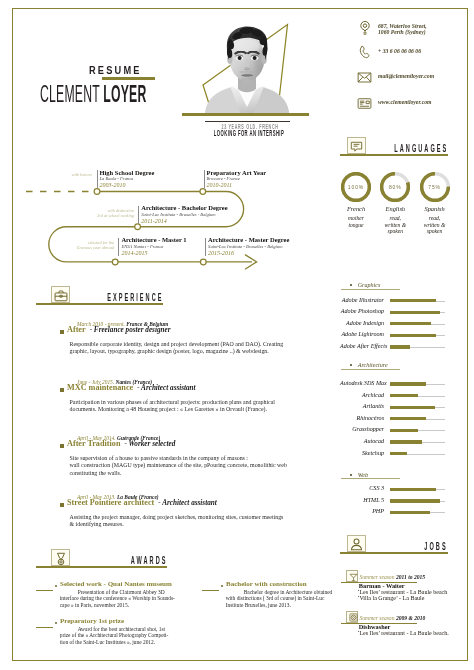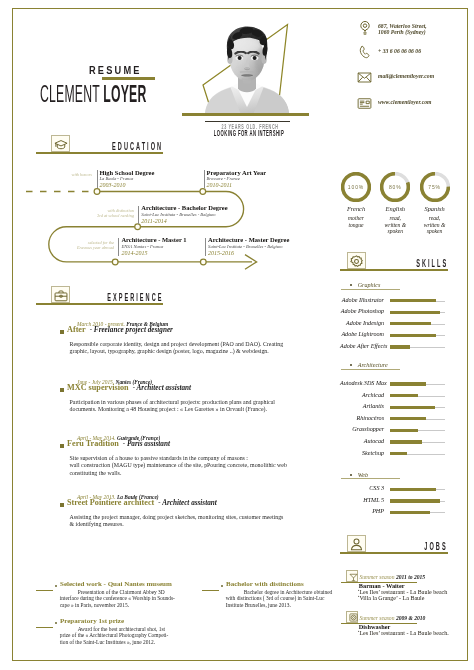--- a/index.html
+++ b/index.html
@@ -219,31 +219,20 @@
 <div class="crow">
 <span class="cicon"><svg width="15" height="15" viewBox="0 0 24 24" fill="none" stroke="#6e6630" stroke-width="1.5" stroke-linejoin="round">
 <rect x="1.8" y="4.4" width="20.4" height="15.2" rx="1.2"></rect>
 <path d="M4.6 8.2h7.2M4.6 10.6h7.2M4.6 13h4.6"></path>
 <rect x="14.6" y="8.2" width="5" height="4"></rect>
 <path d="M4.6 16.4h14.8"></path>
           </svg></span>
 <span class="ctext">www.clementloyer.com</span>
 </div>
 </div>
-<div class="sec" style="left:32px;top:131px;width:127px">
-<div class="sec-box" style="left:15px">
-        <svg width="14" height="14" viewBox="0 0 24 24" fill="none" stroke="#6e6630" stroke-width="1.7" stroke-linejoin="round">
-<path d="M1.6 9 12 4.4 22.4 9 12 13.6z"></path>
-<path d="M5.6 11v4.4c0 1.7 2.9 3 6.4 3s6.4-1.3 6.4-3V11"></path>
-<path d="M3.2 9.7v5.4"></path>
-        </svg>
-      </div>
-<div class="sec-title">EDUCATION</div>
-<div class="sec-rule" style="width:127px"></div>
-</div>
 <svg class="edu" width="474" height="670">
 <g fill="none" stroke="#8a8233" stroke-width="1.35">
  <path d="M22 191.5 H88" stroke-dasharray="6.5 7.5"></path>
  <path d="M93 191.5 H222 A17.6 17.6 0 0 1 222 226.7 H62.4 A17.6 17.6 0 0 0 62.4 261.9 H248"></path>
 </g>
 <path d="M241 269.2 L252.6 261.9 L241 254.6" fill="none" stroke="#8a8233" stroke-width="1.35"></path>
 <g fill="#fffdf4" stroke="#8a8233" stroke-width="1.25">
  <circle cx="93" cy="191.5" r="2.85"></circle>
  <circle cx="198.8" cy="191.5" r="2.85"></circle>
  <circle cx="133.6" cy="226.7" r="2.85"></circle>
@@ -294,84 +283,106 @@
 <path d="M1.8 12.4h20.4"></path>
           <rect x="9.8" y="10.8" width="4.4" height="3.2" rx="0.6"></rect>
         </svg>
       </div>
 <div class="sec-title">EXPERIENCE</div>
 <div class="sec-rule" style="width:127px"></div>
 </div>
 <div class="xp" style="left:56px;top:321px">
 <div class="xp-date"><span>March 2010 - present.</span> <b>France &amp; Belgium</b></div>
 <div class="xp-bullet"></div>
-<div class="xp-title"><span class="co">After</span> <span class="ro">- Freelance project designer</span></div>
+<div class="xp-title"><span class="co">After</span> <span class="ro">- Freelance poster designer</span></div>
 <div class="xp-desc">
 <div>Responsible corporate identity, design and project development (PAO and DAO).  Creating</div>
 <div>graphic, layout, typography, graphic design (poster, logo, magazine ..) &amp; webdesign.</div>
 </div>
 </div>
 <div class="xp" style="left:56px;top:379px">
 <div class="xp-date"><span>June - July 2015.</span> <b>Nantes (France)</b></div>
 <div class="xp-bullet"></div>
-<div class="xp-title"><span class="co">MXC supervision</span> <span class="ro">- Architect assistant</span></div>
+<div class="xp-title"><span class="co">MXC maintenance</span> <span class="ro">- Architect assistant</span></div>
 <div class="xp-desc">
 <div>Participation in various phases of architectural projects: production plans and graphical</div>
 <div>documents. Monitoring a 48 Housing project : « Les Garettes » in Orvault (France).</div>
 </div>
 </div>
 <div class="xp" style="left:56px;top:435px">
 <div class="xp-date"><span>April - May 2014.</span> <b>Guérande (France)</b></div>
 <div class="xp-bullet"></div>
-<div class="xp-title"><span class="co">Feru Tradition</span> <span class="ro">- Paris assistant</span></div>
+<div class="xp-title"><span class="co">After Tradition</span> <span class="ro">- Worker selected</span></div>
 <div class="xp-desc">
 <div>Site supervision of a house to passive standards in the company of masons :</div>
 <div>wall construction (MAGU type) maintenance of the site, pPouring concrete, monolithic web</div>
 <div>constituting the walls.</div>
 </div>
 </div>
 <div class="xp" style="left:56px;top:494px">
 <div class="xp-date"><span>April - May 2013.</span> <b>La Baule (France)</b></div>
 <div class="xp-bullet"></div>
 <div class="xp-title"><span class="co">Street Pointiere architect</span> <span class="ro">- Architect assistant</span></div>
 <div class="xp-desc">
 <div>Assisting the project manager, doing project sketches, monitoring sites, customer meetings</div>
 <div>&amp; identifying mesures.</div>
 </div>
+</div>
+<div class="sec" style="left:32px;top:545px;width:131px">
+<div class="sec-box" style="left:15px">
+        <svg width="14" height="14" viewBox="0 0 24 24" fill="none" stroke="#6e6630" stroke-width="1.7" stroke-linejoin="round">
+<path d="M6 2.2 9.6 10M18 2.2 14.4 10M6 2.2h12"></path>
+<path d="M9.2 9.6 12 12.6l2.8-3"></path>
+<circle cx="12" cy="17" r="4.8"></circle>
+          <circle cx="12" cy="17" r="2"></circle>
+        </svg>
+      </div>
+<div class="sec-title">AWARDS</div>
+<div class="sec-rule" style="width:131px"></div>
 </div>
 <div class="aw" style="left:56px;top:582px;width:103px">
 <div class="aw-rule"></div>
 <div class="aw-bullet"></div>
 <div class="aw-title">Selected work - Quai Nantes museum</div>
 <div class="aw-desc" style="width:103px">
 <div class="ind">Presentation of the Clairmont Abbey 3D</div>
 <div>interface during the conference « Worship in Sounds-</div>
 <div>cape » in Paris, november 2015.</div>
 </div>
 </div>
 <div class="aw" style="left:222px;top:582px;width:110px">
 <div class="aw-rule"></div>
 <div class="aw-bullet"></div>
-<div class="aw-title">Bachelor with distinctions</div>
+<div class="aw-title">Bachelor with construction</div>
 <div class="aw-desc" style="width:110px">
 <div class="ind">Bachelor degree in Architecture obtained</div>
 <div>with distinctions ( 3rd of course) in Saint-Luc</div>
 <div>Institute Bruxelles, june 2013.</div>
 </div>
 </div>
 <div class="aw" style="left:56px;top:619px;width:103px">
 <div class="aw-rule"></div>
 <div class="aw-bullet"></div>
 <div class="aw-title">Preparatory 1st prize</div>
 <div class="aw-desc" style="width:103px">
 <div class="ind">Award for the best architectural shot, 1st</div>
 <div>prize of the « Architectural Photography Competi-</div>
 <div>tion of the Saint-Luc Institutes », june 2012.</div>
 </div>
 </div>
+<div class="sec" style="left:336px;top:133px;width:108px">
+<div class="sec-box" style="left:7px">
+        <svg width="13" height="13" viewBox="0 0 24 24" fill="none" stroke="#6e6630" stroke-width="1.7" stroke-linejoin="round">
+<path d="M2.4 4.2h19.2v12.4h-9.4l-3.2 4v-4H2.4z"></path>
+<path d="M6.6 8h10.8M6.6 11.4h7.4"></path>
+        </svg>
+      </div>
+<div class="sec-title">LANGUAGES</div>
+<div class="sec-rule" style="width:108px"></div>
+</div>
 <div class="lang" style="left:332.0px;top:172px">
 <div class="lang-ring">
 <svg width="30" height="30" viewBox="0 0 30 30">
  <circle cx="15" cy="15" r="13.4" fill="none" stroke="#dedede" stroke-width="3.6"></circle>
  <circle cx="15" cy="15" r="13.4" fill="none" stroke="#8a8233" stroke-width="3.6" stroke-dasharray="84.19 -0.00" transform="translate(30,0) scale(-1,1) rotate(-90 15 15)"></circle>
 </svg>
 <div class="lang-pct">100%</div>
 </div>
 <div class="lang-name">French</div>
 <div class="lang-det">mother
@@ -395,30 +406,20 @@
 <svg width="30" height="30" viewBox="0 0 30 30">
  <circle cx="15" cy="15" r="13.4" fill="none" stroke="#dedede" stroke-width="3.6"></circle>
  <circle cx="15" cy="15" r="13.4" fill="none" stroke="#8a8233" stroke-width="3.6" stroke-dasharray="63.15 21.05" transform="translate(30,0) scale(-1,1) rotate(-90 15 15)"></circle>
 </svg>
 <div class="lang-pct">75%</div>
 </div>
 <div class="lang-name">Spanish</div>
 <div class="lang-det">read,
 written &amp;
 spoken</div>
-</div>
-<div class="sec" style="left:336px;top:248px;width:108px">
-<div class="sec-box" style="left:7px">
-        <svg width="13" height="13" viewBox="0 0 24 24" fill="none" stroke="#6e6630" stroke-width="1.9" stroke-linejoin="round">
-<path d="M12 1.6l2.1 1.9 2.7-.7 1.2 2.5 2.8.4-.2 2.8 2.2 1.8-1.6 2.3 1 2.6-2.6 1.1-.7 2.7-2.8-.1-1.9 2.1-2.2-1.5-2.6 1-1.1-2.6-2.7-.8.1-2.8L1.6 12l1.5-2.3-1-2.6L4.7 6l.8-2.7 2.8.2z"></path>
-<circle cx="12" cy="12" r="3.6"></circle>
-        </svg>
-      </div>
-<div class="sec-title">SKILLS</div>
-<div class="sec-rule" style="width:108px"></div>
 </div>
 <div class="sk-gdot" style="left:345.8px;top:284.0px"></div>
 <div class="sk-gname" style="left:353.7px;top:281.7px">Graphics</div>
 <div class="sk-grule" style="left:336.8px;top:289.4px;width:59px"></div>
 <div class="sk-row" style="top:296.5px">
 <div class="sk-name">Adobe Illustrator</div>
 <div class="sk-track"></div>
 <div class="sk-fill" style="width:45.86px"></div>
 </div>
 <div class="sk-row" style="top:308.1px">

